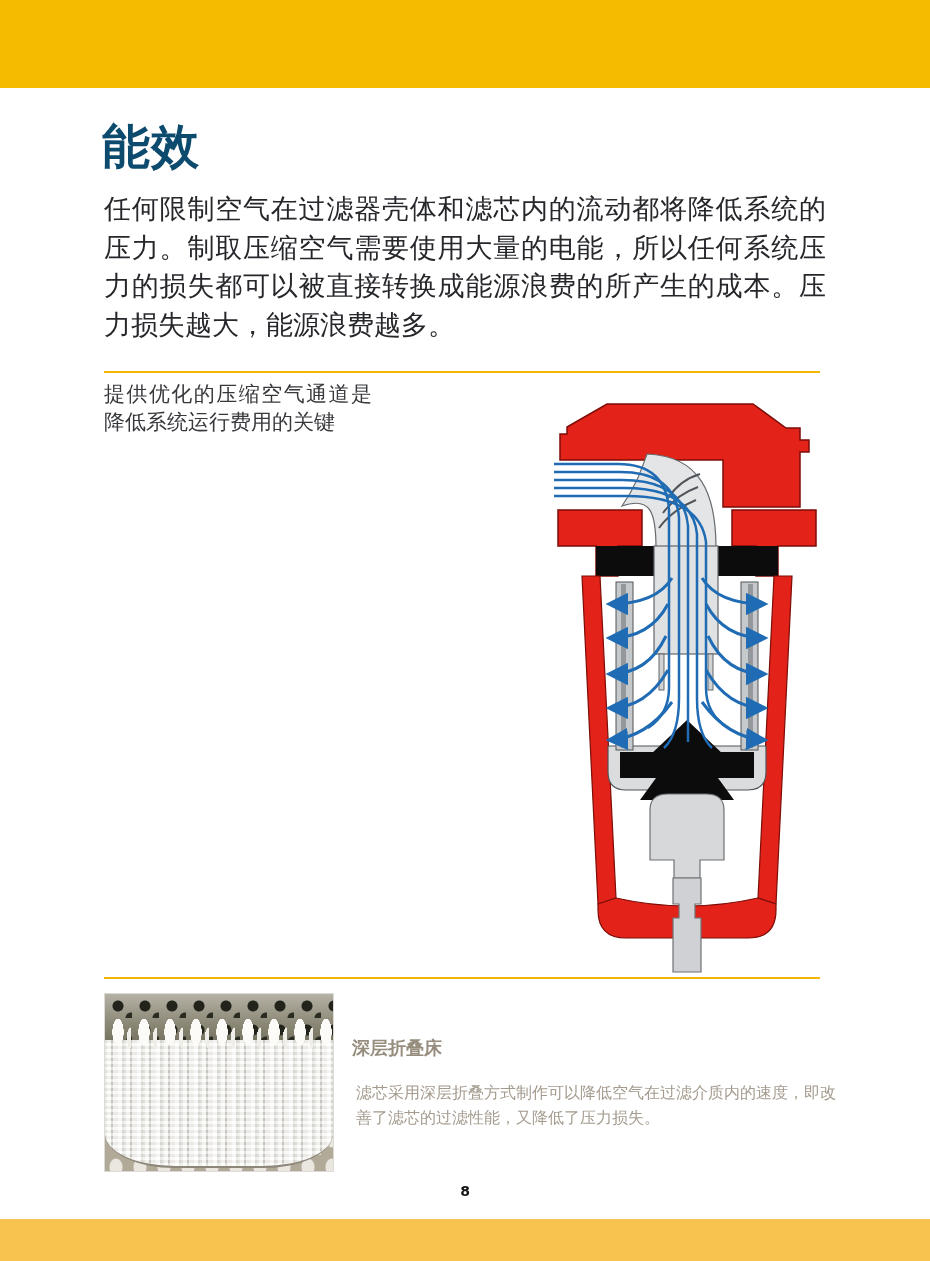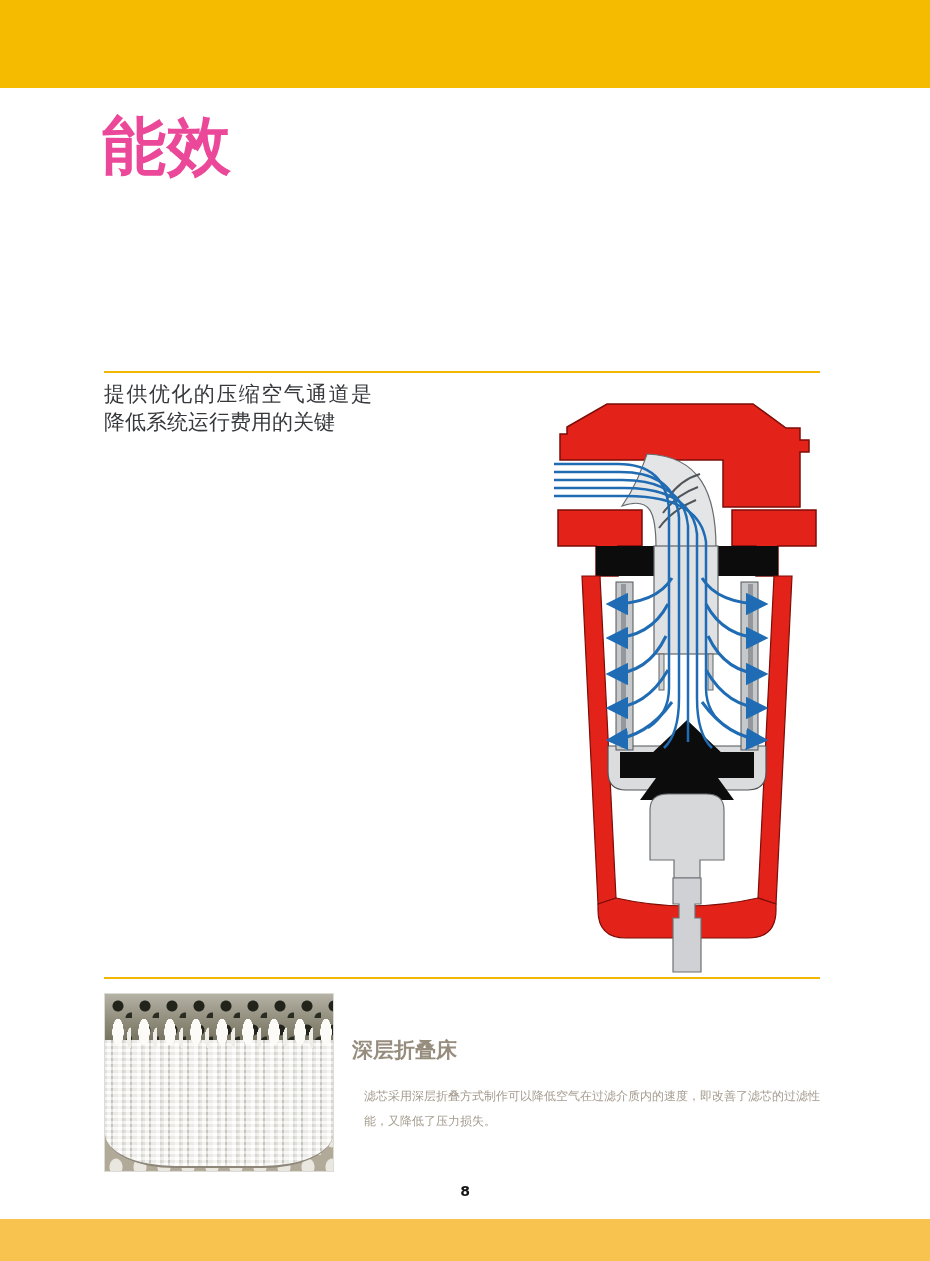--- a/index.html
+++ b/index.html
@@ -6,21 +6,21 @@
   .page{
     position:relative;width:930px;height:1261px;margin:0 auto;
     background:#ffffff;overflow:hidden;
     font-family:"DejaVu Sans","Liberation Sans",sans-serif;
   }
   .band-top{position:absolute;left:0;top:0;width:930px;height:88px;background:#f5bb00;}
   .band-bottom{position:absolute;left:0;top:1219px;width:930px;height:42px;background:#f8c44f;}
 
   .page-title{
     position:absolute;left:102px;top:116px;margin:0;
-    font-size:64px;line-height:60px;font-weight:bold;color:#ec4899;letter-spacing:1px;
+    font-size:48px;line-height:60px;font-weight:bold;color:#0c4a6e;letter-spacing:1px;
   }
   .intro{
     position:absolute;left:104px;top:190px;width:722px;margin:0;
     font-size:27px;line-height:38.5px;color:#26272b;
     text-align:justify;text-justify:inter-ideograph;
   }
   .rule{position:absolute;left:104px;width:716px;height:2px;background:#f2b705;}
   .rule-1{top:371px;}
   .rule-2{top:977px;}
 
@@ -67,37 +67,38 @@
   }
   .ph-teeth{
     position:absolute;left:0;top:8px;width:100%;height:48px;
     background-image:
       radial-gradient(ellipse 9px 21px at 13px 30px, #fcfbf7 62%, rgba(252,251,247,0) 64%),
       radial-gradient(ellipse 7px 17px at 26px 36px, #efeee9 60%, rgba(239,238,233,0) 63%);
     background-size:26px 52px,26px 52px;
   }
 
   .caption{position:absolute;left:352px;top:1036px;width:492px;}
-  .caption-title{margin:0 0 20px 0;font-size:21px;font-weight:bold;color:#978d7e;}
-  .caption-body{margin:12px;font-size:12px;line-height:25px;color:#a49b8e;text-align:left;}
+  .caption-title{margin:0 0 20px 0;font-size:18px;font-weight:bold;color:#978d7e;}
+  .caption-body{margin:4px;font-size:16px;line-height:25px;color:#a49b8e;text-align:left;}
 
   .page-number{
     position:absolute;left:0;top:1183px;width:930px;text-align:center;
     font-size:14px;font-weight:bold;color:#141414;
   }
 </style>
 </head>
 <body>
 
 <div class="page">
 
   <div class="band-top"></div>
 
   <h1 class="page-title">能效</h1>
 
+  <p class="intro">任何限制空气在过滤器壳体和滤芯内的流动都将降低系统的压力。制取压缩空气需要使用大量的电能，所以任何系统压力的损失都可以被直接转换成能源浪费的所产生的成本。压力损失越大，能源浪费越多。</p>
 
   <div class="rule rule-1"></div>
 
   <div class="left-col">
     <p>提供优化的压缩空气通道是降低系统运行费用的关键</p>
   </div>
 
   <svg class="diagram" viewBox="0 0 270 580" xmlns="http://www.w3.org/2000/svg">
     <defs>
       <marker id="ah" viewBox="0 0 10 10" refX="8" refY="5" markerWidth="7.5" markerHeight="7.5" orient="auto">

